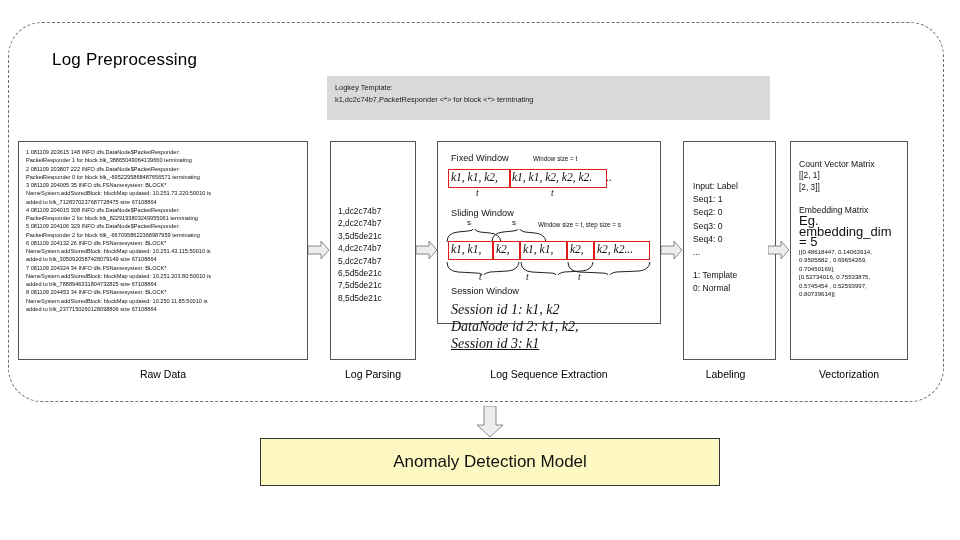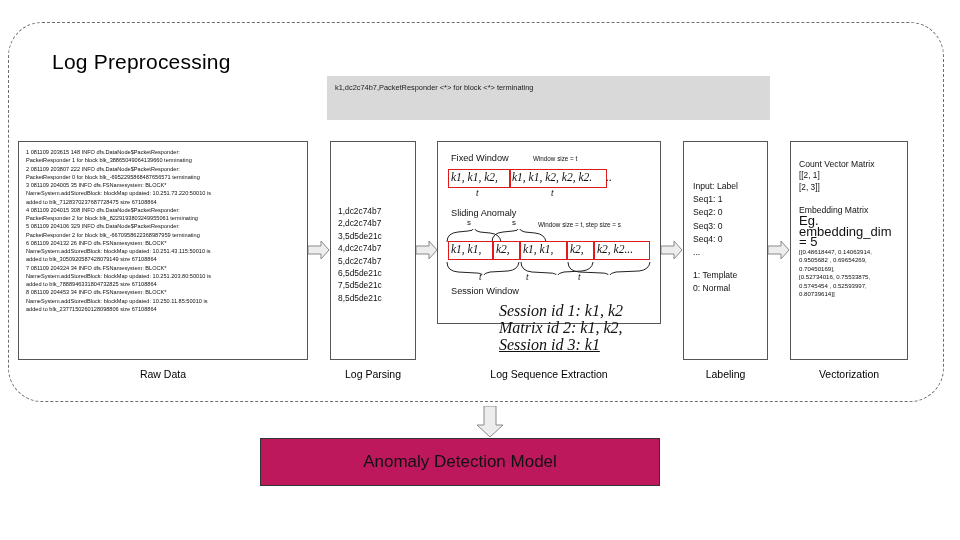--- a/index.html
+++ b/index.html
@@ -24,21 +24,21 @@
     width: 936px;
     height: 380px;
     border: 1px dashed #6e6e6e;
     border-radius: 34px;
     box-sizing: border-box;
   }
   #panel-title {
     position: absolute;
     left: 52px;
     top: 50px;
-    font-size: 21px;
+    font-size: 17px;
     color: #000;
     letter-spacing: .2px;
   }
 
   
   #logkey-template {
     position: absolute;
     left: 327px;
     top: 76px;
     width: 443px;
@@ -86,21 +86,21 @@
     line-height: 12.4px;
     color: #111;
   }
   #label-parse   { left: 330px; top: 368px; width: 86px; }
 
   
   #box-seq       { left: 437px; top: 141px; width: 224px; height: 183px; }
   #label-seq     { left: 437px; top: 368px; width: 224px; }
 
   
-  #box-label     { left: 683px; top: 141px; width: 85px; height: 219px; }
+  #box-label     { left: 683px; top: 141px; width: 93px; height: 219px; }
   #label-lines {
     padding: 38px 0 0 9px;
     font-size: 8.6px;
     line-height: 13.2px;
     color: #111;
   }
   #label-lines .spacer { height: 10px; }
   #label-labeling{ left: 683px; top: 368px; width: 85px; }
 
   
@@ -162,24 +162,23 @@
     position: absolute;
     font-family: "Liberation Serif", serif;
     font-style: italic;
     font-size: 9.5px;
     color: #111;
   }
   .sess-line {
     position: absolute;
     font-family: "Liberation Serif", serif;
     font-style: italic;
-    font-size: 16px;
-    color: #111;
-    white-space: nowrap;
-    margin-left: 48px;
+    font-size: 14px;
+    color: #111;
+    white-space: nowrap;
   }
   .brace { position: absolute; }
 
   
   .arrow-h {
     position: absolute;
     width: 22px;
     height: 20px;
   }
   .arrow-h svg { display: block; }
@@ -189,41 +188,42 @@
     position: absolute;
     left: 476px;
     top: 406px;
     width: 28px;
     height: 32px;
   }
   #model-box {
     position: absolute;
     left: 260px;
     top: 438px;
-    width: 400px;
+    width: 460px;
     height: 48px;
     border: 1px solid #333333;
-    background: #be185d;
+    background: #fef9c3;
     box-sizing: border-box;
     display: flex;
     align-items: center;
     justify-content: center;
   }
   #model-box-label {
     font-size: 17px;
     color: #111;
   }
 </style>
 </head>
 <body>
 
 <div id="preprocessing-panel"></div>
 <div id="panel-title">Log Preprocessing</div>
 
 <div id="logkey-template">
+  <div class="lk-line">Logkey Template:</div>
   <div class="lk-line">k1,dc2c74b7,PacketResponder &lt;*&gt; for block &lt;*&gt; terminating</div>
 </div>
 
 <div class="stage-box" id="box-raw">
   <div id="raw-lines">
     <div>1 081109 203615 148 INFO dfs.DataNode$PacketResponder:</div>
     <div>PacketResponder 1 for block blk_38865049064139660 terminating</div>
     <div>2 081109 203807 222 INFO dfs.DataNode$PacketResponder:</div>
     <div>PacketResponder 0 for block blk_-6952295868487656571 terminating</div>
     <div>3 081109 204005 35 INFO dfs.FSNamesystem: BLOCK*</div>
@@ -279,21 +279,21 @@
     <div class="seq-note" style="left:95px; top:13px;">Window size = t</div>
 
     <div class="redbox" style="left:10px; top:27px; width:62px; height:19px;"></div>
     <div class="redbox" style="left:72px; top:27px; width:97px; height:19px;"></div>
     <div class="seq-seq" style="left:13px; top:29px;">k1, k1, k2,</div>
     <div class="seq-seq" style="left:74px; top:29px;">k1, k1, k2, k2, k2.</div>
     <div class="seq-seq" style="left:168px; top:29px;">..</div>
     <div class="tick" style="left:38px; top:46px;">t</div>
     <div class="tick" style="left:113px; top:46px;">t</div>
 
-    <div class="seq-head" style="left:13px; top:66px;">Sliding Anomaly</div>
+    <div class="seq-head" style="left:13px; top:66px;">Sliding Window</div>
     <div class="seq-note" style="left:100px; top:79px;">Window size = t, step size = s</div>
     <div class="tick" style="left:29px; top:76px; font-style:normal; font-family:'Liberation Sans',sans-serif; font-size:8px;">s</div>
     <div class="tick" style="left:74px; top:76px; font-style:normal; font-family:'Liberation Sans',sans-serif; font-size:8px;">s</div>
 
     <div class="brace" style="left:8px; top:86px;">
       <svg width="56" height="13" viewBox="0 0 56 13">
         <path d="M1,13 Q1,4 12,3 L22,2 Q27,2 28,-1 Q29,2 34,3 L44,4 Q54,5 55,13" fill="none" stroke="#222" stroke-width="1"></path>
       </svg>
     </div>
     <div class="brace" style="left:53px; top:86px;">
@@ -329,21 +329,21 @@
         <path d="M1,0 Q1,9 12,10 L35,11 Q41,11 42,14 Q43,11 49,10 L72,9 Q82,8 83,0" fill="none" stroke="#222" stroke-width="1"></path>
       </svg>
     </div>
 
     <div class="tick" style="left:41px; top:130px;">t</div>
     <div class="tick" style="left:88px; top:130px;">t</div>
     <div class="tick" style="left:140px; top:130px;">t</div>
 
     <div class="seq-head" style="left:13px; top:144px;">Session Window</div>
     <div class="sess-line" style="left:13px; top:160px;">Session id 1: k1, k2</div>
-    <div class="sess-line" style="left:13px; top:177px;">Matrix id 2: k1, k2,</div>
+    <div class="sess-line" style="left:13px; top:177px;">DataNode id 2: k1, k2,</div>
     <div class="sess-line" style="left:13px; top:194px;text-decoration:underline;">Session id 3: k1</div>
   </div>
 </div>
 <div class="stage-label" id="label-seq">Log Sequence Extraction</div>
 
 <div class="arrow-h" style="left:661px; top:240px;">
   <svg width="22" height="20" viewBox="0 0 22 20">
     <polygon points="0,6 13,6 13,1 21,10 13,19 13,14 0,14" fill="#ededed" stroke="#8a8a8a" stroke-width="1"></polygon>
   </svg>
 </div>

